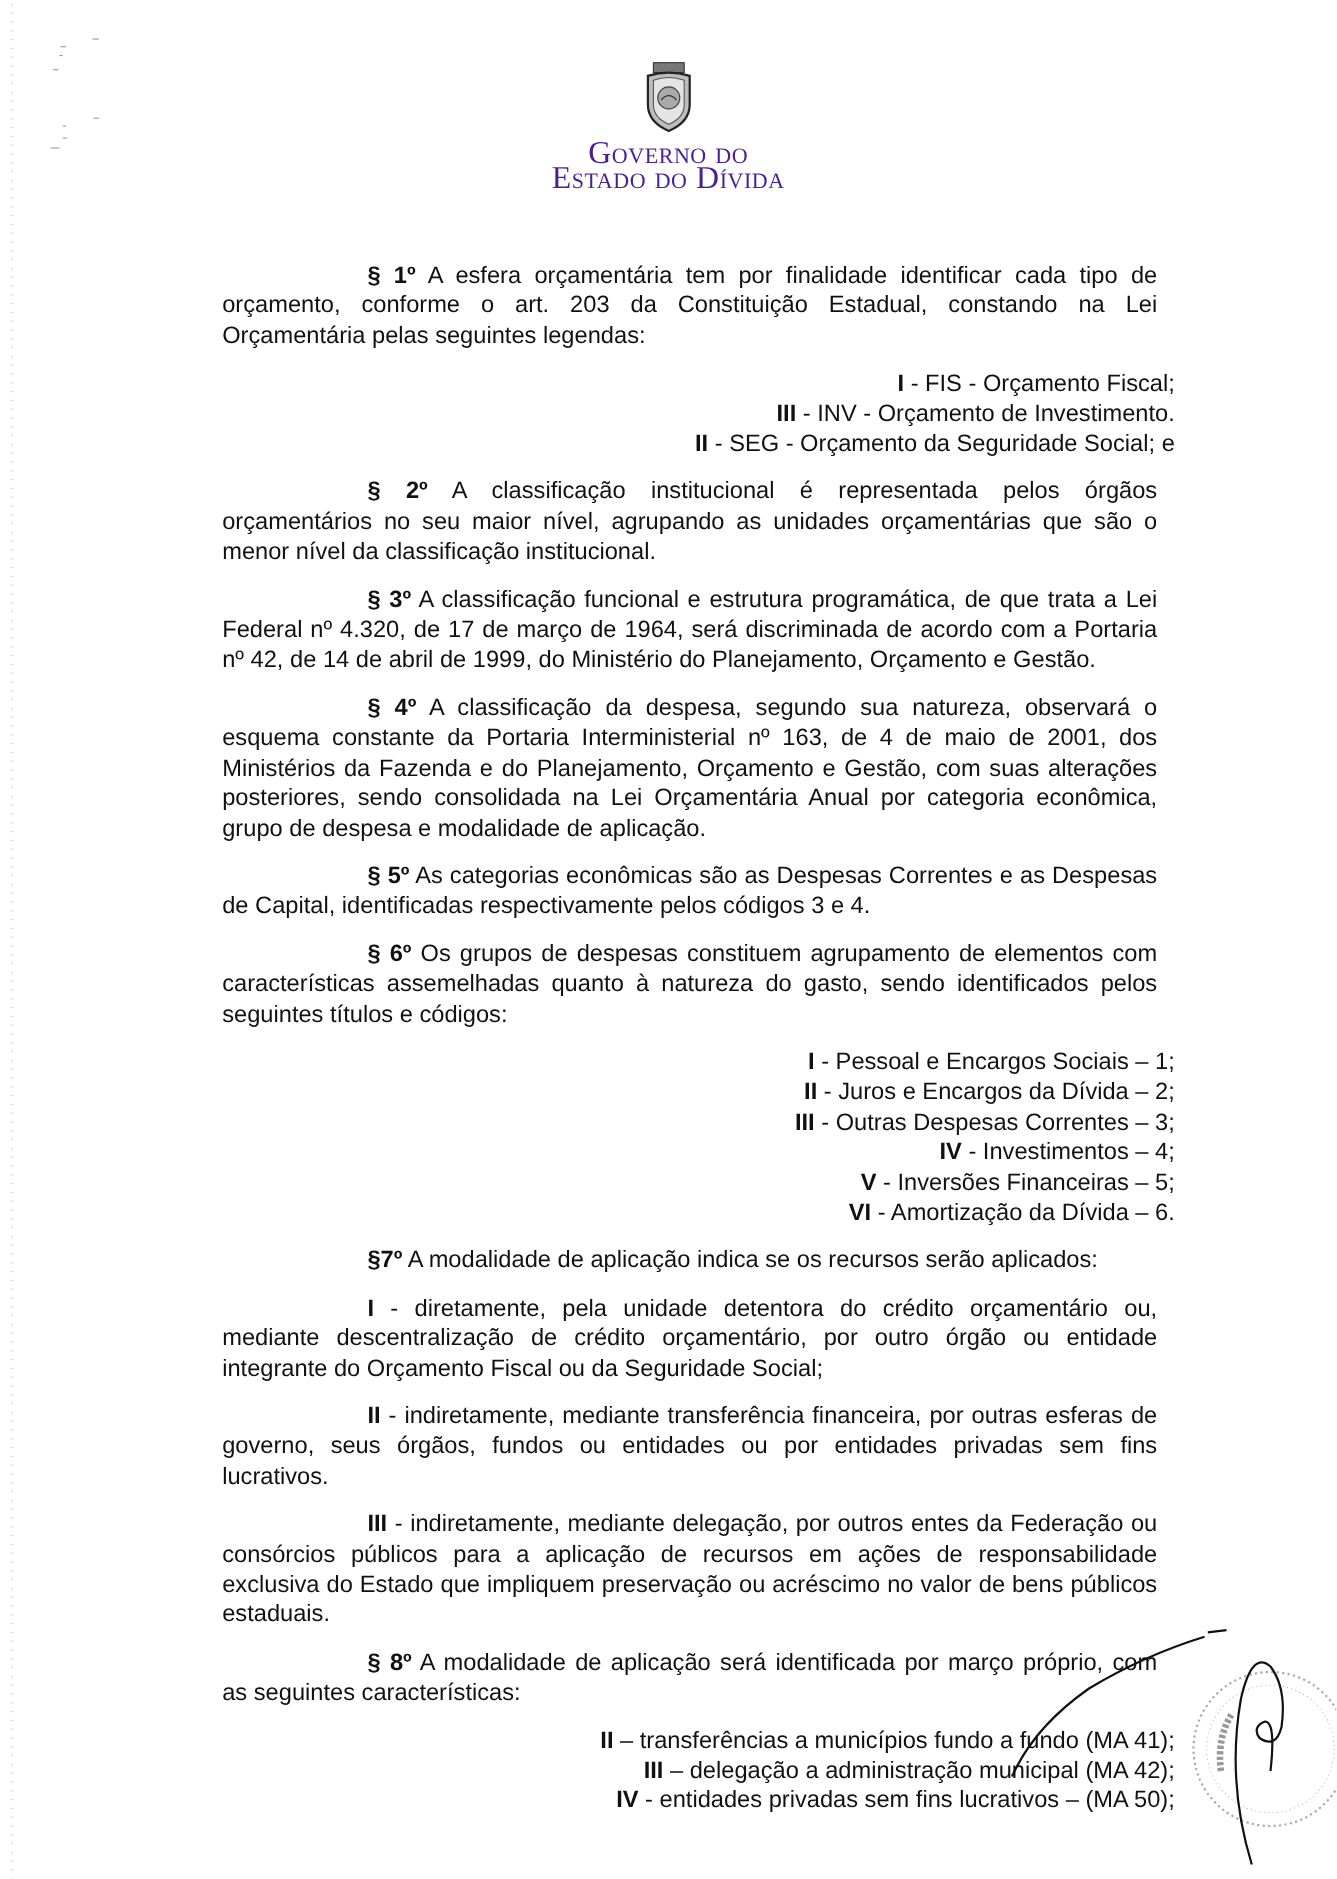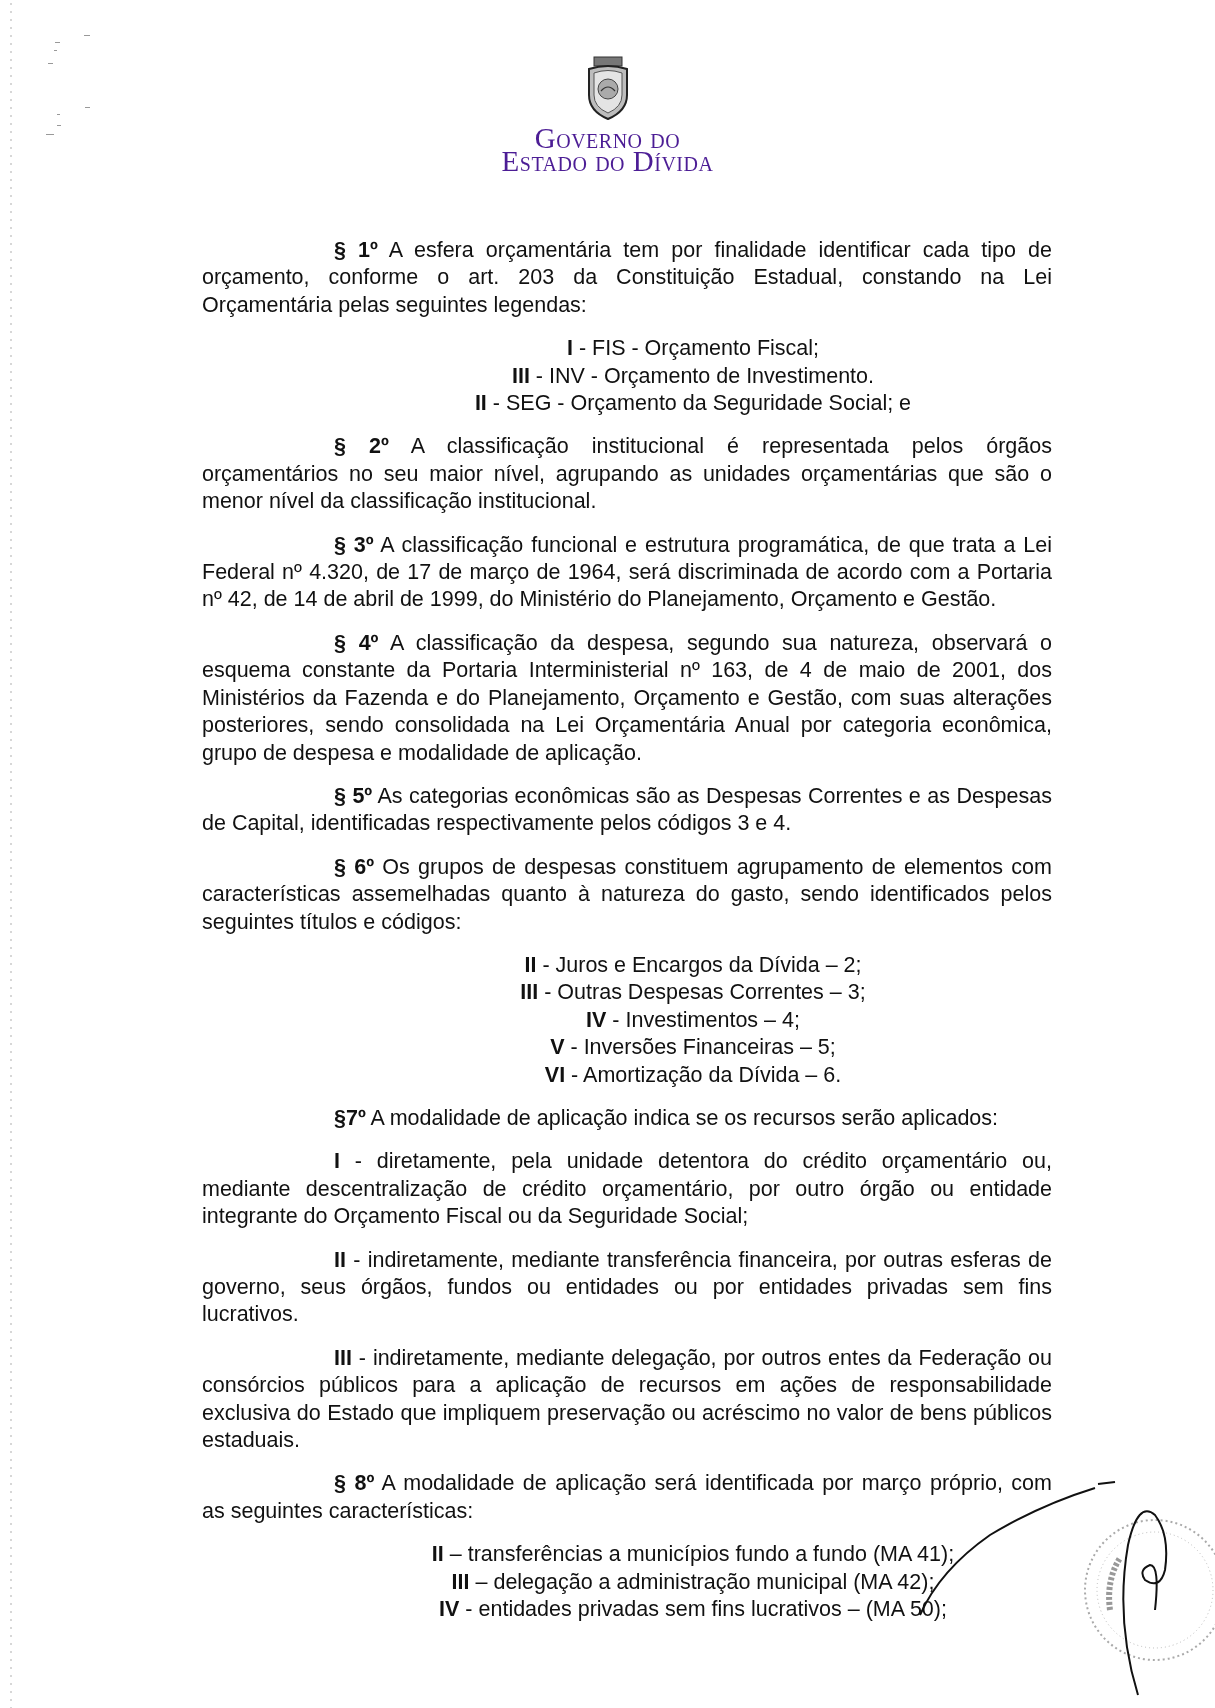--- a/index.html
+++ b/index.html
@@ -18,21 +18,21 @@
   .crest { display: inline-block; width: 54px; height: 68px; }
   .gov-title {
     font-family: "Liberation Serif", serif; font-variant: small-caps;
     font-size: 29px; line-height: 23px; letter-spacing: 0.5px; color: #4c1d95;
   }
   .content {
     position: absolute; left: 186px; top: 221px; width: 882px;
     font-size: 21.5px; line-height: 27.4px;
   }
   .p { text-align: justify; margin: 16px; text-indent: 132px; }
-  .item { margin: 0; padding-left: 132px; text-align: center; }
+  .item { margin: 0; padding-left: 132px; text-align: right; }
   .roman { font-weight: bold; }
   .sect { font-weight: bold; }
   .signature { position: absolute; left: 870px; top: 1480px; width: 345px; height: 228px; }
 </style>
 </head>
 <body>
 
 <div class="margin-dots"></div>
 <div class="scan-marks">
   <span style="left:44px;top:5px;width:6px;"></span>
@@ -64,20 +64,21 @@
   <div class="item"><span class="roman">I</span><span> - FIS - Orçamento Fiscal;</span></div>
   <div class="item"><span class="roman">III</span><span> - INV - Orçamento de Investimento.</span></div>
   <div class="item"><span class="roman">II</span><span> - SEG - Orçamento da Seguridade Social; e</span></div>
 
   <p class="p"><span class="sect">§ 2º</span><span> A classificação institucional é representada pelos órgãos orçamentários no seu maior nível, agrupando as unidades orçamentárias que são o menor nível da classificação institucional.</span></p>
   <p class="p"><span class="sect">§ 3º</span><span> A classificação funcional e estrutura programática, de que trata a Lei Federal nº 4.320, de 17 de março de 1964, será discriminada de acordo com a Portaria nº 42, de 14 de abril de 1999, do Ministério do Planejamento, Orçamento e Gestão.</span></p>
   <p class="p"><span class="sect">§ 4º</span><span> A classificação da despesa, segundo sua natureza, observará o esquema constante da Portaria Interministerial nº 163, de 4 de maio de 2001, dos Ministérios da Fazenda e do Planejamento, Orçamento e Gestão, com suas alterações posteriores, sendo consolidada na Lei Orçamentária Anual por categoria econômica, grupo de despesa e modalidade de aplicação.</span></p>
   <p class="p"><span class="sect">§ 5º</span><span> As categorias econômicas são as Despesas Correntes e as Despesas de Capital, identificadas respectivamente pelos códigos 3 e 4.</span></p>
   <p class="p"><span class="sect">§ 6º</span><span> Os grupos de despesas constituem agrupamento de elementos com características assemelhadas quanto à natureza do gasto, sendo identificados pelos seguintes títulos e códigos:</span></p>
 
+  <div class="item"><span class="roman">I</span><span> - Pessoal e Encargos Sociais – 1;</span></div>
   <div class="item"><span class="roman">II</span><span> - Juros e Encargos da Dívida – 2;</span></div>
   <div class="item"><span class="roman">III</span><span> - Outras Despesas Correntes – 3;</span></div>
   <div class="item"><span class="roman">IV</span><span> - Investimentos – 4;</span></div>
   <div class="item"><span class="roman">V</span><span> - Inversões Financeiras – 5;</span></div>
   <div class="item"><span class="roman">VI</span><span> - Amortização da Dívida – 6.</span></div>
 
   <p class="p"><span class="sect">§7º</span><span> A modalidade de aplicação indica se os recursos serão aplicados:</span></p>
   <p class="p"><span class="roman">I</span><span> - diretamente, pela unidade detentora do crédito orçamentário ou, mediante descentralização de crédito orçamentário, por outro órgão ou entidade integrante do Orçamento Fiscal ou da Seguridade Social;</span></p>
   <p class="p"><span class="roman">II</span><span> - indiretamente, mediante transferência financeira, por outras esferas de governo, seus órgãos, fundos ou entidades ou por entidades privadas sem fins lucrativos.</span></p>
   <p class="p"><span class="roman">III</span><span> - indiretamente, mediante delegação, por outros entes da Federação ou consórcios públicos para a aplicação de recursos em ações de responsabilidade exclusiva do Estado que impliquem preservação ou acréscimo no valor de bens públicos estaduais.</span></p>

